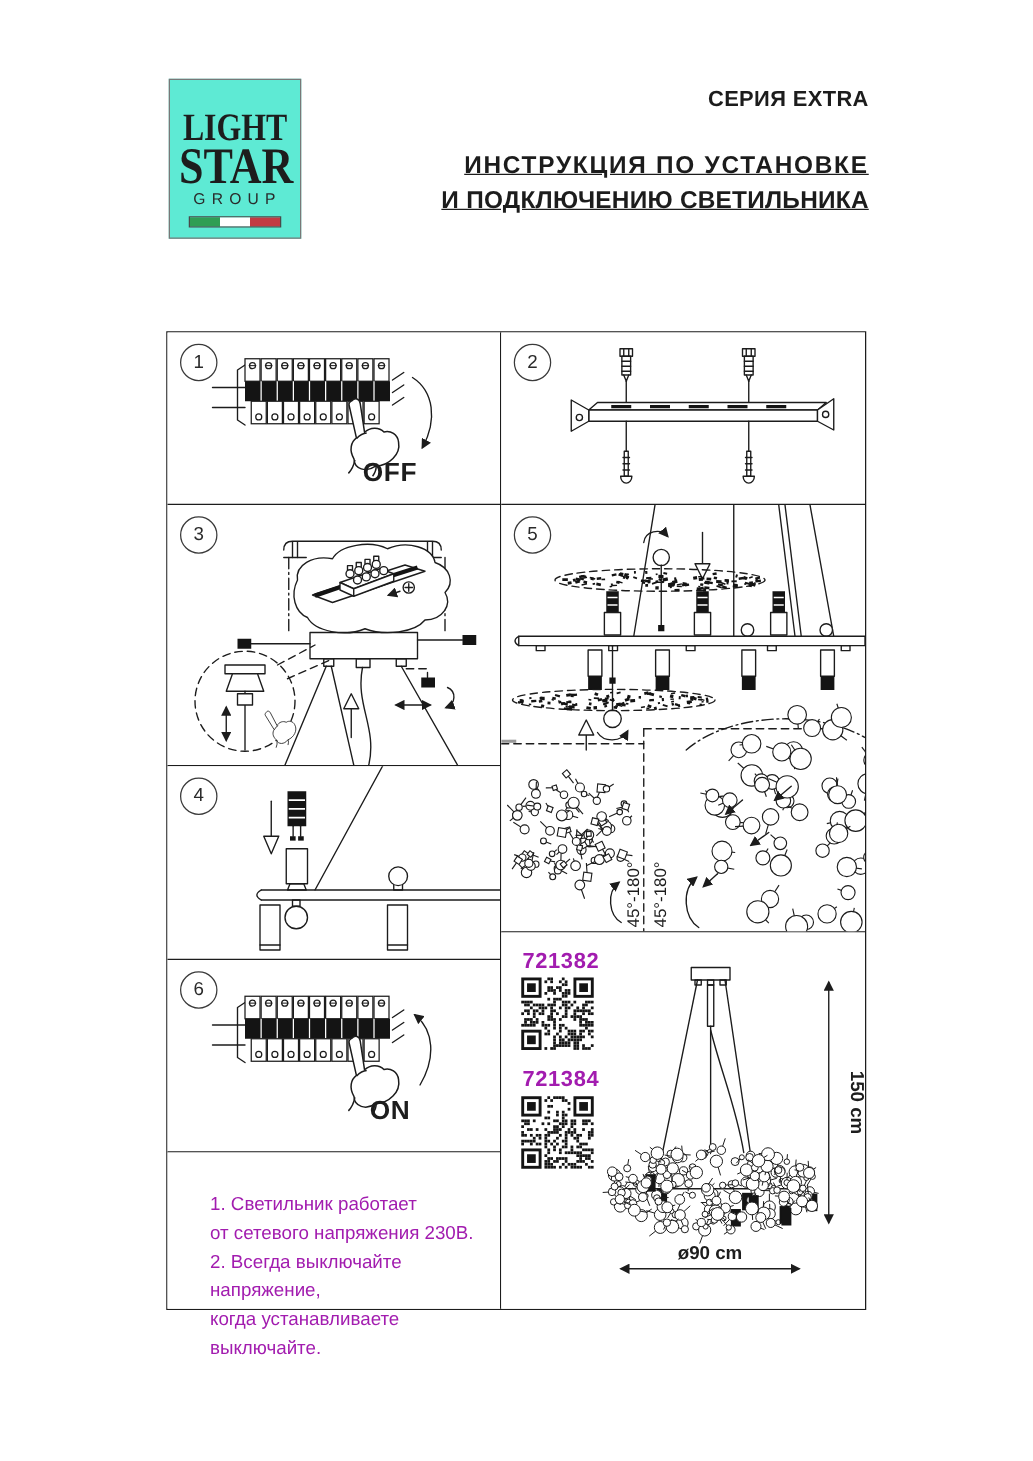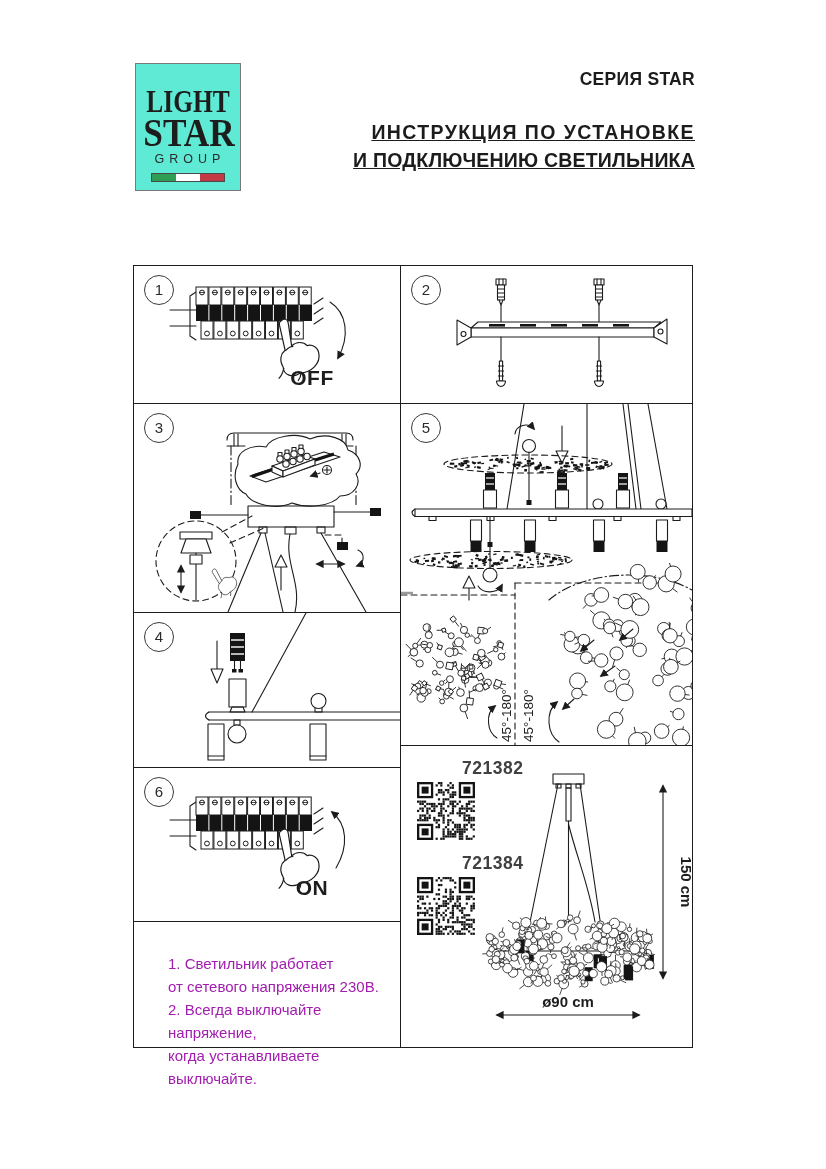--- a/index.html
+++ b/index.html
@@ -47,21 +47,21 @@
   .rlabel { font-size:13.5px; }
   .dim { font-size:15px; font-weight:700; }
   #hand path { fill:#fff; stroke:var(--ink); stroke-width:1.2; stroke-linejoin:round; }
   #hand .inner { fill:none; }
 
   
   .notes-text { position:absolute; left:34px; top:30px; font-size:15px; line-height:23px; color:#a21caf; }
 
   
   .article { position:absolute; left:17px; font:700 17.5px/20px "Liberation Sans", sans-serif;
-             color:#404040; letter-spacing:0.5px;margin-left:44px; }
+             color:#a21caf; letter-spacing:0.5px; }
 </style>
 </head>
 <body>
 
 <svg width="0" height="0" style="position:absolute" aria-hidden="true">
   <defs>
     <marker id="ah" viewBox="0 0 10 10" refX="8" refY="5" markerWidth="7.5" markerHeight="7.5" orient="auto-start-reverse">
       <path d="M0,0 L10,5 L0,10 z" fill="#1c1c1c"></path>
     </marker>
     <g id="hand">
@@ -80,21 +80,21 @@
     <div class="logo-star">STAR</div>
     <div class="logo-group">GROUP</div>
     <div class="flag">
         <span style="background: rgb(47, 158, 84);"></span>
         <span style="background: rgb(255, 255, 255);"></span>
         <span style="background: rgb(194, 59, 68);"></span>
       </div>
   </div>
 
   <div class="titles">
-    <div class="t-series">СЕРИЯ STAR</div>
+    <div class="t-series">СЕРИЯ EXTRA</div>
     <div class="t-instr">
       <div class="l1">ИНСТРУКЦИЯ ПО УСТАНОВКЕ</div>
       <div class="l2">И ПОДКЛЮЧЕНИЮ СВЕТИЛЬНИКА</div>
     </div>
   </div>
 
   <div class="grid">
     <div class="vdivider"></div>
 
     <div class="panel p-left bb" style="top:0;height:138px">

